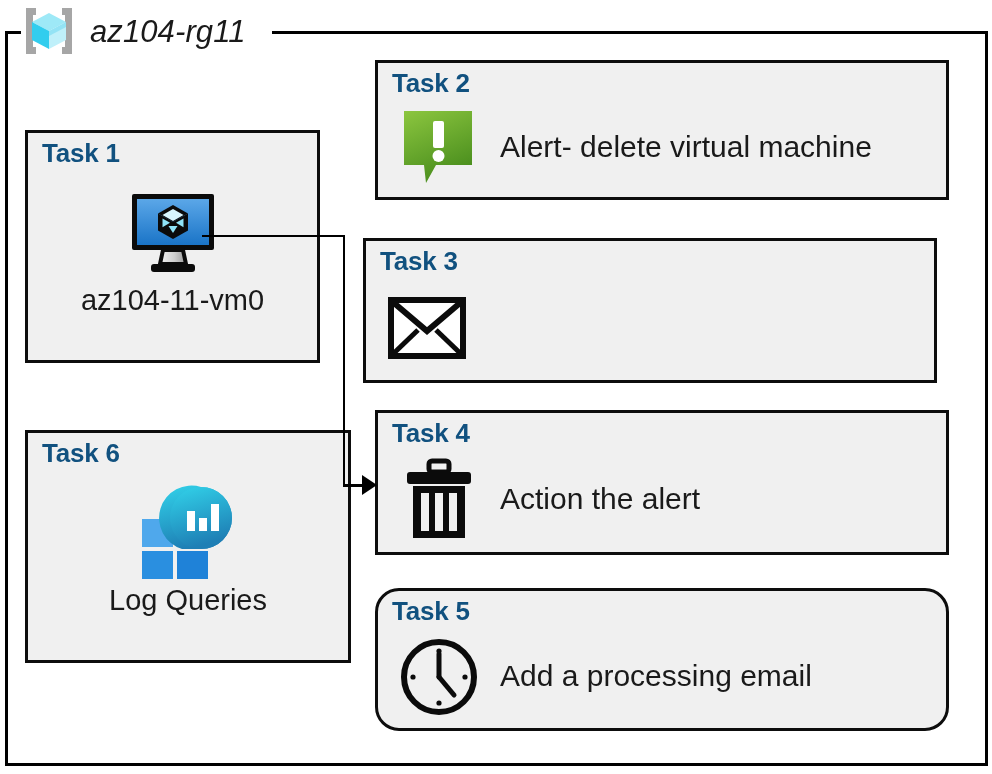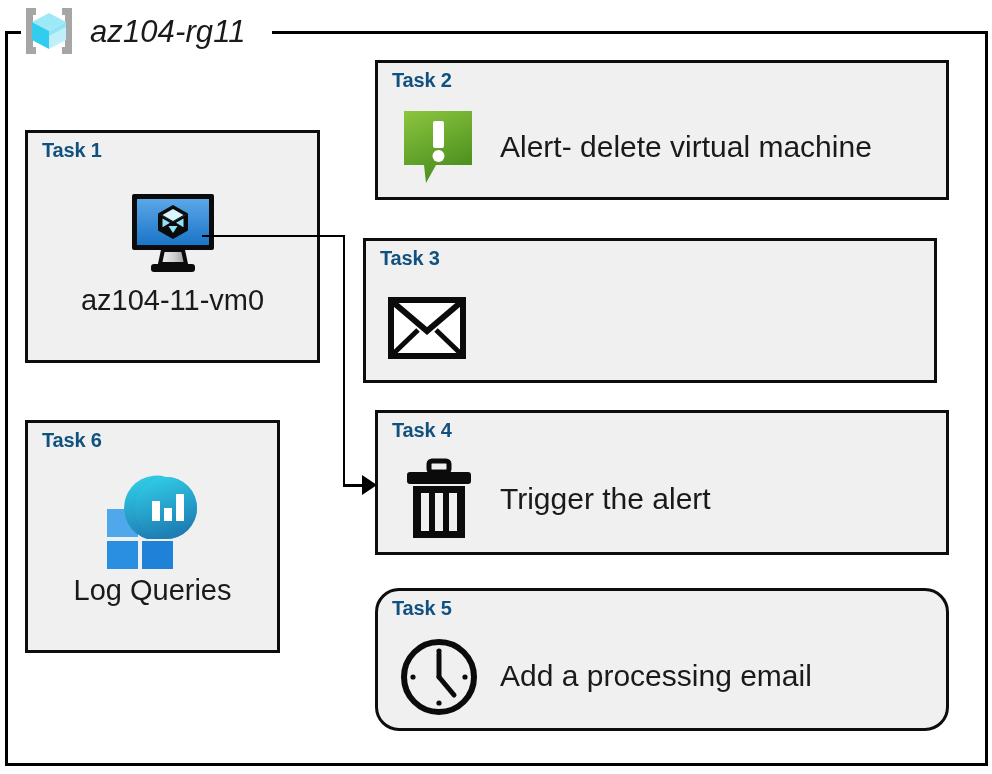--- a/index.html
+++ b/index.html
@@ -85,21 +85,21 @@
   
   .card {
     position: absolute;
     background: #f0f0f0;
     border: 3px solid #0d0d0d;
     box-sizing: border-box;
   }
   .card-title {
     position: absolute;
     left: 14px; top: 7px;
-    font-size: 20px;
+    font-size: 26px;
     font-weight: bold;
     color: #11517f;
     letter-spacing: -0.2px;
     line-height: 1;
   }
 
   
   .card-vert .icon-wrap {
     position: absolute;
     left: 0; right: 0;
@@ -221,21 +221,21 @@
           <path d="M0 -13 L10.5 -7 L0 -1 L-10.5 -7 Z" fill="#d8f6ff"></path>
           <path d="M-10.5 -3.5 L-3 0.8 L-10.5 5.2 Z" fill="#8fe3f7"></path>
           <path d="M10.5 -3.5 L3 0.8 L10.5 5.2 Z" fill="#8fe3f7"></path>
           <path d="M-4.5 4 L4.5 4 L0 11 Z" fill="#8fe3f7"></path>
         </g>
       </svg>
     </div>
     <div class="card-label">az104-11-vm0</div>
   </div>
 
-  <div class="card card-vert" style="left:25px; top:420px; width:255px; height:233px;">
+  <div class="card card-vert" style="left:25px; top:430px; width:326px; height:233px;">
     <div class="card-title">Task 6</div>
     <div class="icon-wrap">
       <svg width="100" height="96" viewBox="0 0 100 96">
         <defs>
           <linearGradient id="laCircle" x1="0" y1="0" x2="0.3" y2="1">
             <stop offset="0%" stop-color="#32d3ea"></stop>
             <stop offset="100%" stop-color="#1e7fb5"></stop>
           </linearGradient>
         </defs>
 
@@ -298,21 +298,21 @@
           <rect x="24" y="2" width="20" height="11" rx="3" fill="none" stroke="#0b0b0b" stroke-width="5"></rect>
 
           <rect x="2" y="13" width="64" height="12" rx="3" fill="#0b0b0b"></rect>
 
           <path d="M8 27 H60 V79 H8 Z" fill="#0b0b0b"></path>
           <rect x="16" y="34" width="8" height="38" fill="#f0f0f0"></rect>
           <rect x="30" y="34" width="8" height="38" fill="#f0f0f0"></rect>
           <rect x="44" y="34" width="8" height="38" fill="#f0f0f0"></rect>
         </svg>
       </div>
-      <div class="card-label">Trigger the alert</div>
+      <div class="card-label">Action the alert</div>
     </div>
   </div>
 
   <div class="card card-horiz" style="left:375px; top:588px; width:574px; height:143px;border-radius:24px;">
     <div class="card-title">Task 5</div>
     <div class="row">
       <div class="icon-wrap">
         <svg width="80" height="80" viewBox="0 0 80 80">
           <circle cx="40" cy="40" r="35" fill="none" stroke="#0b0b0b" stroke-width="6"></circle>
           <circle cx="40" cy="14" r="2.6" fill="#0b0b0b"></circle>

